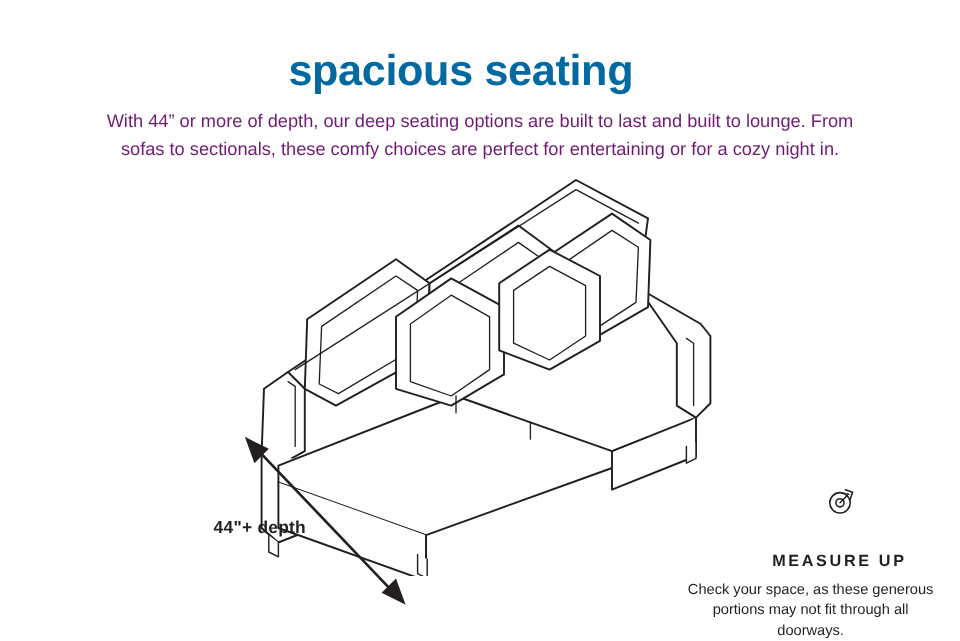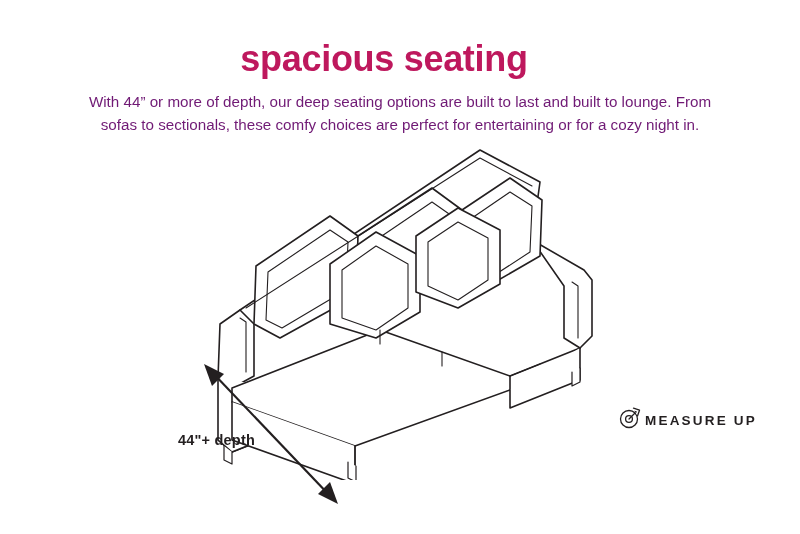--- a/index.html
+++ b/index.html
@@ -22,21 +22,21 @@
   }
   .title {
     position: absolute;
     top: 38px;
     left: 0;
     width: 768px;
     text-align: center;
     font-size: 36px;
     font-weight: bold;
     letter-spacing: -0.3px;
-    color: #be185d;
+    color: #0369a1;
   }
   .subtitle {
     position: absolute;
     top: 90px;
     left: 50%;
     transform: translateX(-50%);
     width: 660px;
     text-align: center;
     font-size: 15.2px;
     line-height: 23px;
@@ -72,22 +72,23 @@
     position: absolute;
     top: 405px;
     left: 568px;
     width: 215px;
     text-align: center;
   }
   .measure-head {
     display: flex;
     align-items: center;
     justify-content: flex-start;
-    gap: 3px;
+    gap: 24px;
     margin-left: 48px;
+    flex-direction: column;
   }
   .measure-head .mh-label {
     font-size: 13.5px;
     font-weight: bold;
     letter-spacing: 2.2px;
     color: #231f20;
   }
   .measure-body {
     margin-top: 8px;
     font-size: 12.2px;
@@ -172,15 +173,16 @@
         <svg width="26" height="26" viewBox="0 0 26 26" fill="none" xmlns="http://www.w3.org/2000/svg" stroke="#231f20" stroke-width="1.3" stroke-linecap="round" stroke-linejoin="round">
           <circle cx="13" cy="14" r="8.5" fill="#fff"></circle>
           <circle cx="13" cy="14" r="3.4" fill="#fff"></circle>
           <path d="M13 14 L22 5" stroke-width="1.2"></path>
           <path d="M17.5 3.2 L23.5 5.2 L21.5 11" fill="#fff"></path>
           <path d="M19 6.4 L20.6 7" stroke-width="1"></path>
         </svg>
       </span>
       <span class="mh-label">MEASURE UP</span>
     </div>
+    <div class="measure-body">Check your space, as these generous portions may not fit through all doorways.</div>
   </div>
 
 </div>
 
 </body></html>

